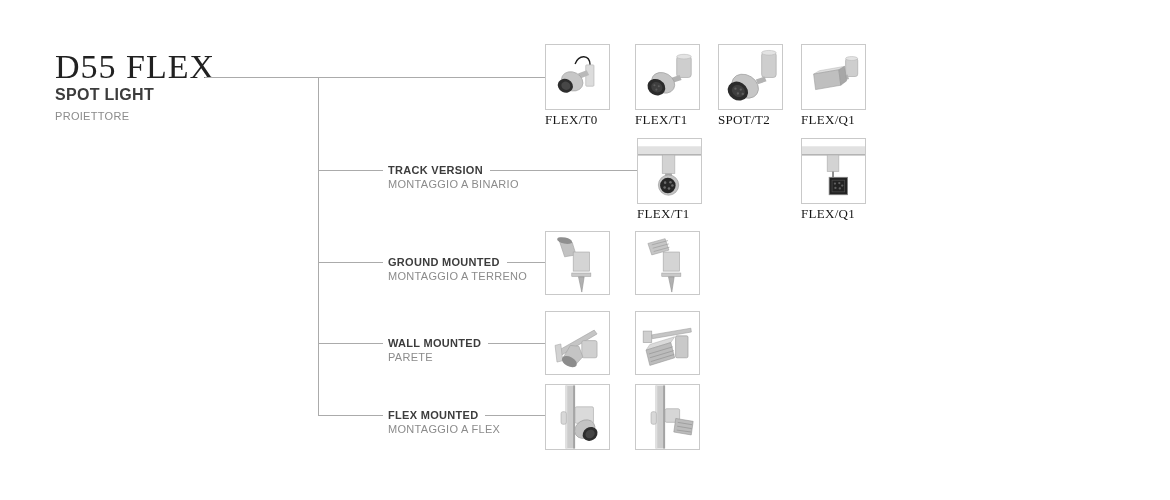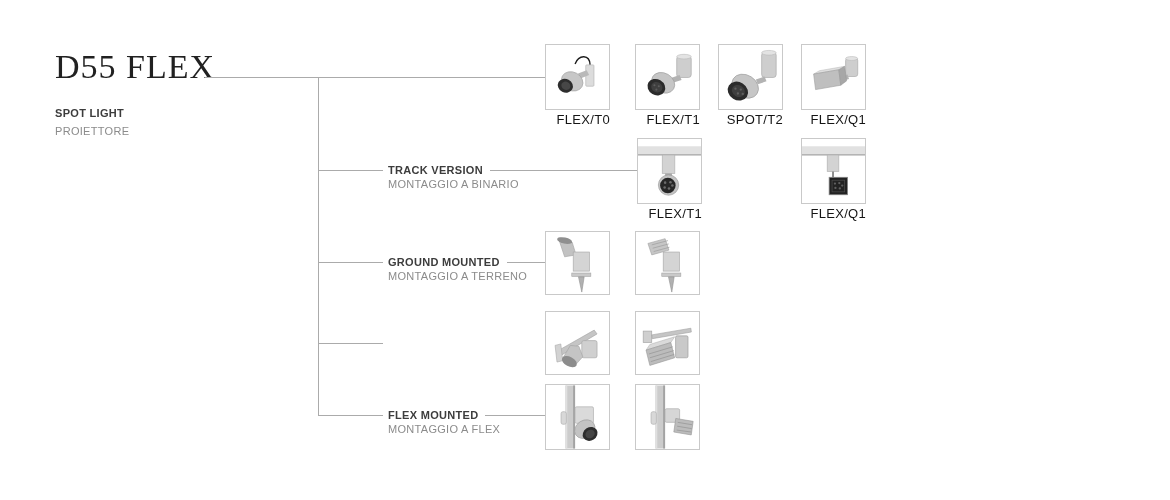--- a/index.html
+++ b/index.html
@@ -6,33 +6,33 @@
   html,body { background:#fff; }
   body { font-family:"Liberation Sans", sans-serif; }
   .canvas { position:relative; width:1170px; height:496px; background:var(--page-bg,#ffffff); overflow:hidden; }
 
   .hline { position:absolute; height:1px; background:var(--line,#ababab); }
   .vline { position:absolute; width:1px;  background:var(--line,#ababab); }
 
   .header { position:absolute; left:55px; top:50px; }
   .title  { font-family:"Liberation Serif", serif; font-size:34px; font-weight:400;
             color:var(--title,#212121); letter-spacing:1px; line-height:1; white-space:nowrap; }
-  .type-en{ margin-top:23px; font-size:11px; font-weight:700; color:var(--label-en,#3c3c3c); letter-spacing:.3px; }
+  .type-en{ margin-top:2px; font-size:16px; font-weight:700; color:var(--label-en,#3c3c3c); letter-spacing:.3px; }
   .type-it{ margin-top:6px;  font-size:11px; color:var(--label-it,#8b8b8b); letter-spacing:.3px; }
 
   .branch     { position:absolute; }
   .branch-row { display:flex; align-items:center; }
   .ben   { font-size:11px; font-weight:700; color:var(--label-en,#3c3c3c); letter-spacing:.3px; line-height:14px; white-space:nowrap; }
   .bline { flex:1; height:1px; background:var(--line,#ababab); margin-left:7px; }
   .bit   { font-size:11px; color:var(--label-it,#8b8b8b); letter-spacing:.3px; line-height:14px; white-space:nowrap; }
 
   .pbox { position:absolute; width:65px; height:66px; border:1px solid var(--box-border,#c9c9c9); background:#fff; }
   .pbox svg { display:block; width:100%; height:100%; }
 
-  .plabel { position:absolute; width:65px; text-align:right; font-family:Liberation Sans, sans-serif;
+  .plabel { position:absolute; width:65px; text-align:left; font-family:Liberation Serif, serif;
             font-size:13px; color:var(--product-label,#151515); letter-spacing:.3px; white-space:nowrap; }
 </style>
 </head>
 <body>
 
 <div class="canvas">
 
   <div class="header">
     <div class="title">D55 FLEX</div>
     <div class="type-en">SPOT LIGHT</div>
@@ -55,20 +55,27 @@
   </div>
 
   <div class="branch" style="left:388px;top:163px;width:249px">
     <div class="branch-row">
       <span class="ben">TRACK VERSION</span>
       <span class="bline"></span>
     </div>
     <div class="bit">MONTAGGIO A BINARIO</div>
   </div>
 
+  <div class="branch" style="left:388px;top:336px;width:157px">
+    <div class="branch-row">
+      <span class="ben">WALL MOUNTED</span>
+      <span class="bline"></span>
+    </div>
+    <div class="bit">PARETE</div>
+  </div>
 
   <div class="branch" style="left:388px;top:408px;width:157px">
     <div class="branch-row">
       <span class="ben">FLEX MOUNTED</span>
       <span class="bline"></span>
     </div>
     <div class="bit">MONTAGGIO A FLEX</div>
   </div>
 
   <figure class="pbox" style="left:545px;top:44px">

